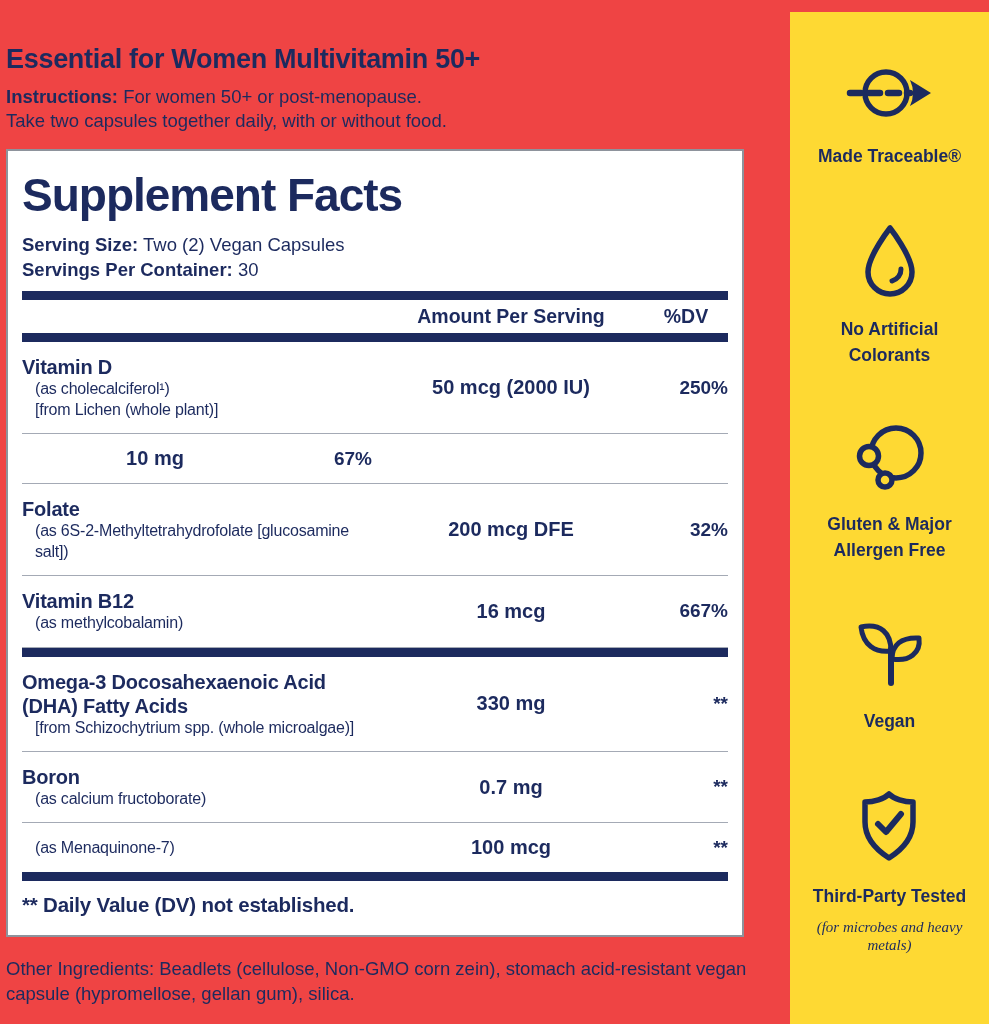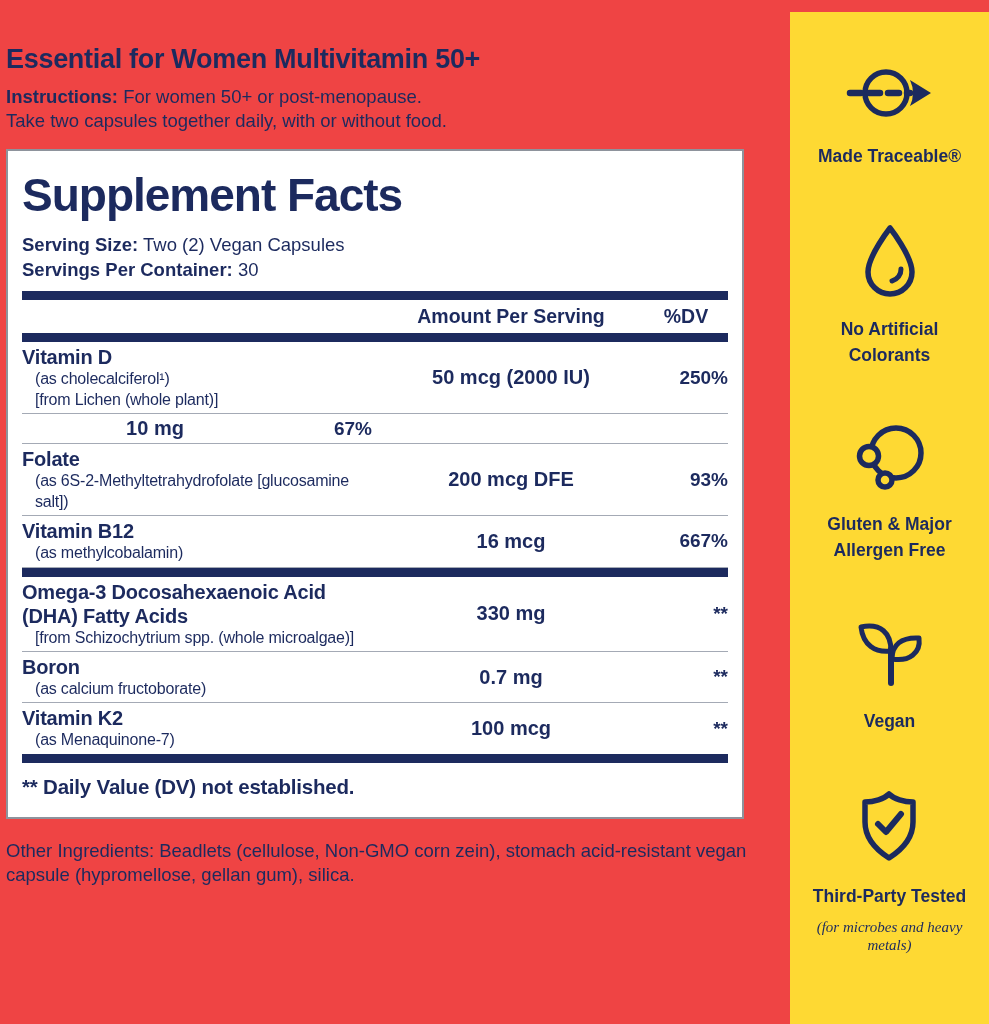--- a/index.html
+++ b/index.html
@@ -20,21 +20,21 @@
   .serving { margin-top:14px; font-size:18.5px; line-height:1.32; }
   .serving b { font-weight:bold; }
 
   .bar { height:9px; background:#1c2a5e; margin-top:9px; }
   .bar.mid { margin:0; }
   .colhead { display:flex; align-items:center; padding:5px 0 5px 0; }
   .colhead .spacer { flex:1; }
   .colhead .amt { width:266px; text-align:center; font-size:19.5px; font-weight:bold; }
   .colhead .dv  { width:84px;  text-align:center; font-size:19.5px; font-weight:bold; }
 
-  .frow { display:flex; align-items:center; padding:3px 0; }
+  .frow { display:flex; align-items:center; padding:13px 0; }
   .fname { flex:1; padding-right:6px; }
   .fname .nm { font-size:20px; font-weight:bold; letter-spacing:-0.2px; line-height:1.2; max-width:430px; }
   .fname .sub { font-size:16px; line-height:1.28; padding-left:13px; letter-spacing:-0.2px; }
   .fname .sub:empty { display:none; }
   .famt { width:266px; text-align:center; font-size:20px; font-weight:bold; }
   .fdv  { width:84px;  text-align:right; font-size:19px; font-weight:bold; }
   .sep { border-top:1.5px solid #a4aab5; }
 
   .footnote { font-size:20.5px; font-weight:bold; padding:12px 0 8px 0; letter-spacing:-0.2px; }
 
@@ -100,21 +100,21 @@
       </div>
       <div class="sep"></div>
 
       <div class="frow">
         <div class="fname">
           <div class="nm">Folate</div>
           <div class="sub">(as 6S-2-Methyltetrahydrofolate [glucosamine salt])</div>
 
         </div>
         <div class="famt">200 mcg DFE</div>
-        <div class="fdv">93%</div>
+        <div class="fdv">32%</div>
       </div>
       <div class="sep"></div>
 
       <div class="frow">
         <div class="fname">
           <div class="nm">Vitamin B12</div>
           <div class="sub">(as methylcobalamin)</div>
 
         </div>
         <div class="famt">16 mcg</div>
@@ -141,21 +141,20 @@
           <div class="sub">(as calcium fructoborate)</div>
 
         </div>
         <div class="famt">0.7 mg</div>
         <div class="fdv">**</div>
       </div>
       <div class="sep"></div>
 
       <div class="frow">
         <div class="fname">
-          <div class="nm">Vitamin K2</div>
           <div class="sub">(as Menaquinone-7)</div>
 
         </div>
         <div class="famt">100 mcg</div>
         <div class="fdv">**</div>
       </div>
       <div class="bar mid"></div>
 
       <div class="footnote">** Daily Value (DV) not established.</div>
     </div>

